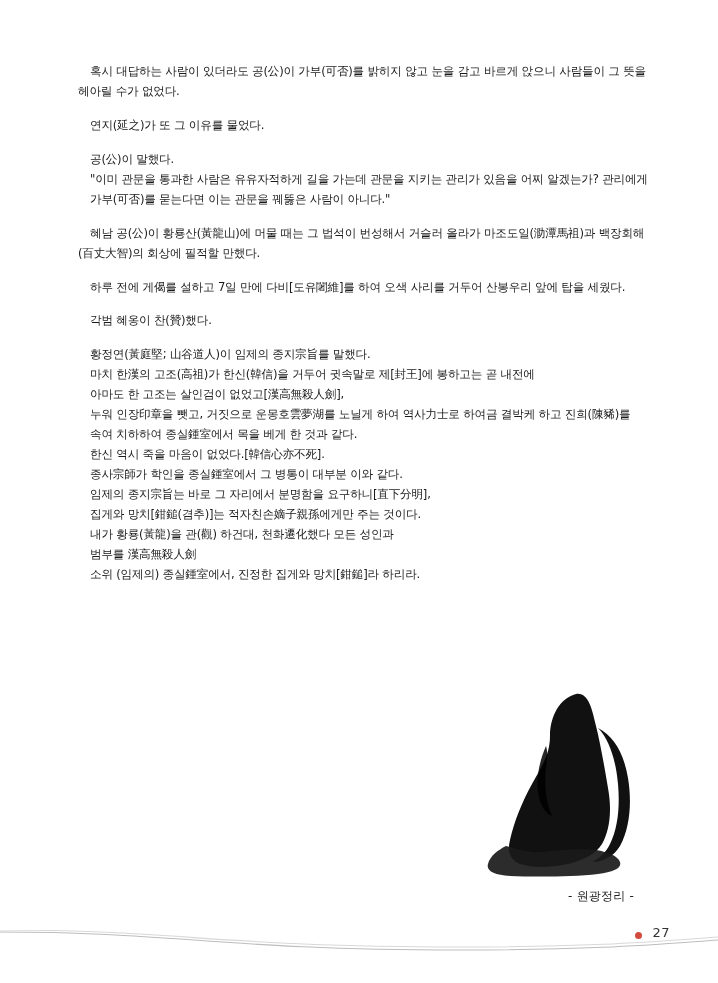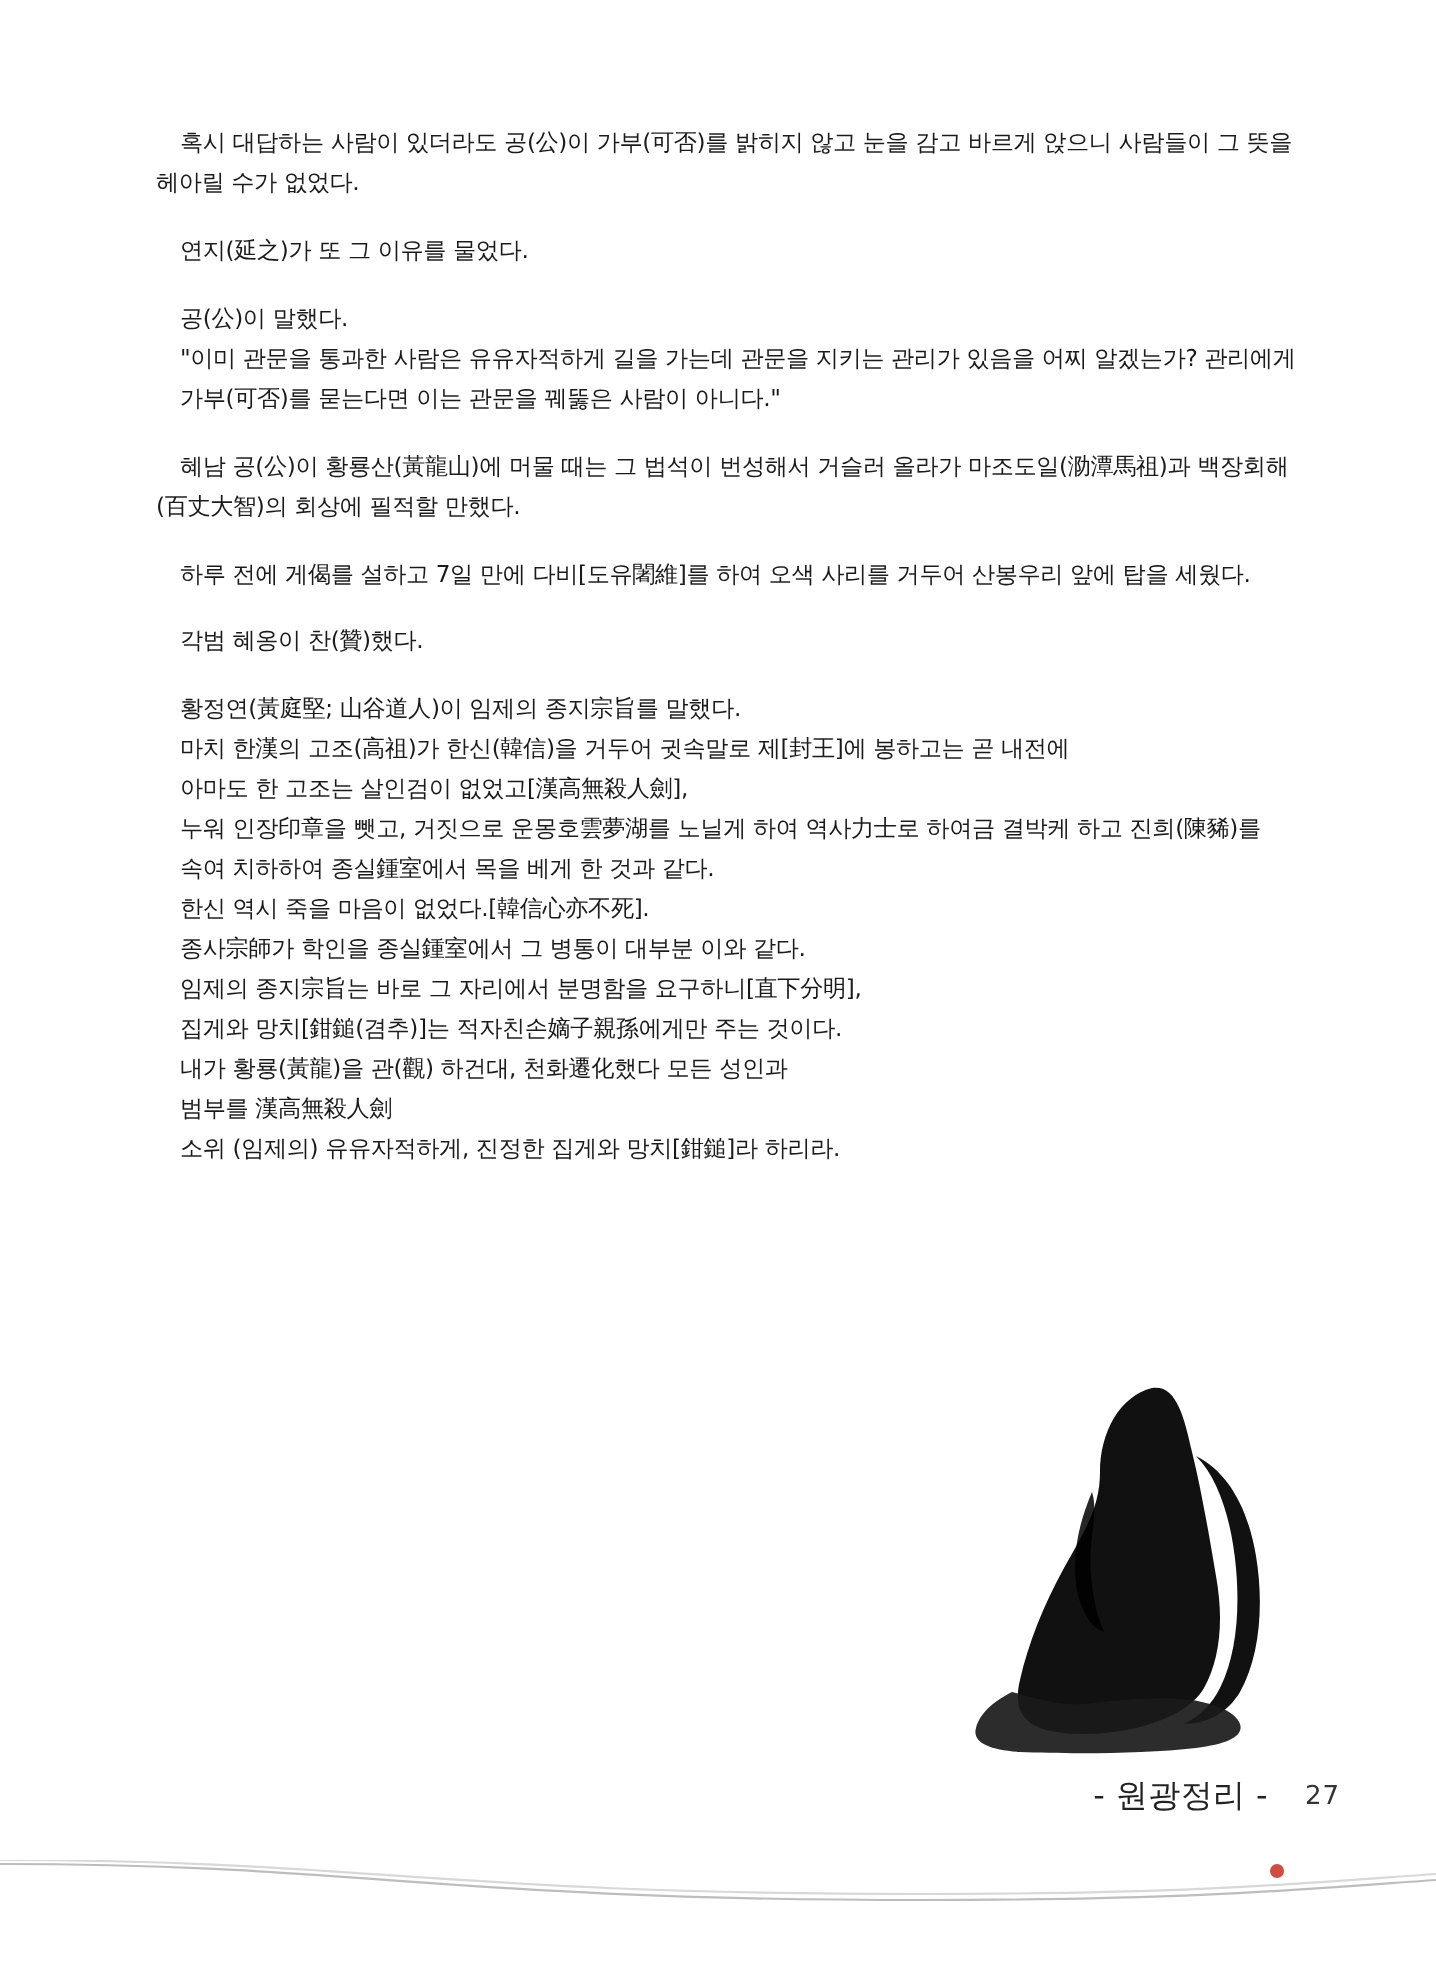--- a/index.html
+++ b/index.html
@@ -49,36 +49,36 @@
     position: absolute;
     right: 48px;
     top: 688px;
     width: 190px;
     height: 195px;
   }
   .caption {
     position: absolute;
     right: 84px;
     top: 888px;
-    font-size: 16px;
+    font-size: 12px;
     color: #222;
     letter-spacing: 0.2px;
   }
   
   .footer-rule {
     position: absolute;
     left: 0;
     top: 930px;
     width: 718px;
     height: 26px;
   }
   .page-num {
     position: absolute;
     right: 48px;
-    top: 891px;
+    top: 925px;
     font-size: 13px;
     color: #333;
     letter-spacing: 0.5px;
   }
   .page-dot {
     position: absolute;
     right: 76px;
     top: 932px;
     width: 7px;
     height: 7px;
@@ -126,21 +126,21 @@
       <p class="para hang">황정연(黃庭堅; 山谷道人)이 임제의 종지宗旨를 말했다.</p>
       <p class="para hang">마치 한漢의 고조(高祖)가 한신(韓信)을 거두어 귓속말로 제[封王]에 봉하고는 곧 내전에</p>
       <p class="para hang">아마도 한 고조는 살인검이 없었고[漢高無殺人劍],</p>
       <p class="para hang">누워 인장印章을 뺏고, 거짓으로 운몽호雲夢湖를 노닐게 하여 역사力士로 하여금 결박케 하고 진희(陳豨)를 속여 치하하여 종실鍾室에서 목을 베게 한 것과 같다.</p>
       <p class="para hang">한신 역시 죽을 마음이 없었다.[韓信心亦不死].</p>
       <p class="para hang">종사宗師가 학인을 종실鍾室에서 그 병통이 대부분 이와 같다.</p>
       <p class="para hang">임제의 종지宗旨는 바로 그 자리에서 분명함을 요구하니[直下分明],</p>
       <p class="para hang">집게와 망치[鉗鎚(겸추)]는 적자친손嫡子親孫에게만 주는 것이다.</p>
       <p class="para hang">내가 황룡(黃龍)을 관(觀) 하건대, 천화遷化했다 모든 성인과</p>
       <p class="para hang">범부를 漢高無殺人劍</p>
-      <p class="para hang">소위 (임제의) 유유자적하게, 진정한 집게와 망치[鉗鎚]라 하리라.</p>
+      <p class="para hang">소위 (임제의) 종실鍾室에서, 진정한 집게와 망치[鉗鎚]라 하리라.</p>
     </div>
 
   </div>
 
   <div class="art">
     <svg width="190" height="195" viewBox="0 0 190 195" xmlns="http://www.w3.org/2000/svg">
       <g fill="#111111">
         <path d="M96 6 C80 10, 70 28, 70 48 C70 66, 62 78, 52 96 C42 114, 34 134, 30 152 C27 164, 30 172, 40 176 C52 180, 70 180, 88 176 C104 172, 116 166, 122 156 C130 142, 132 122, 128 100 C124 76, 120 54, 116 38 C112 20, 108 4, 96 6 Z"></path>
         <path d="M118 40 C130 52, 136 74, 138 96 C140 118, 138 140, 130 156 C126 164, 120 170, 112 174 C124 174, 134 168, 140 158 C150 140, 152 114, 148 90 C144 66, 134 48, 118 40 Z"></path>
       </g>

